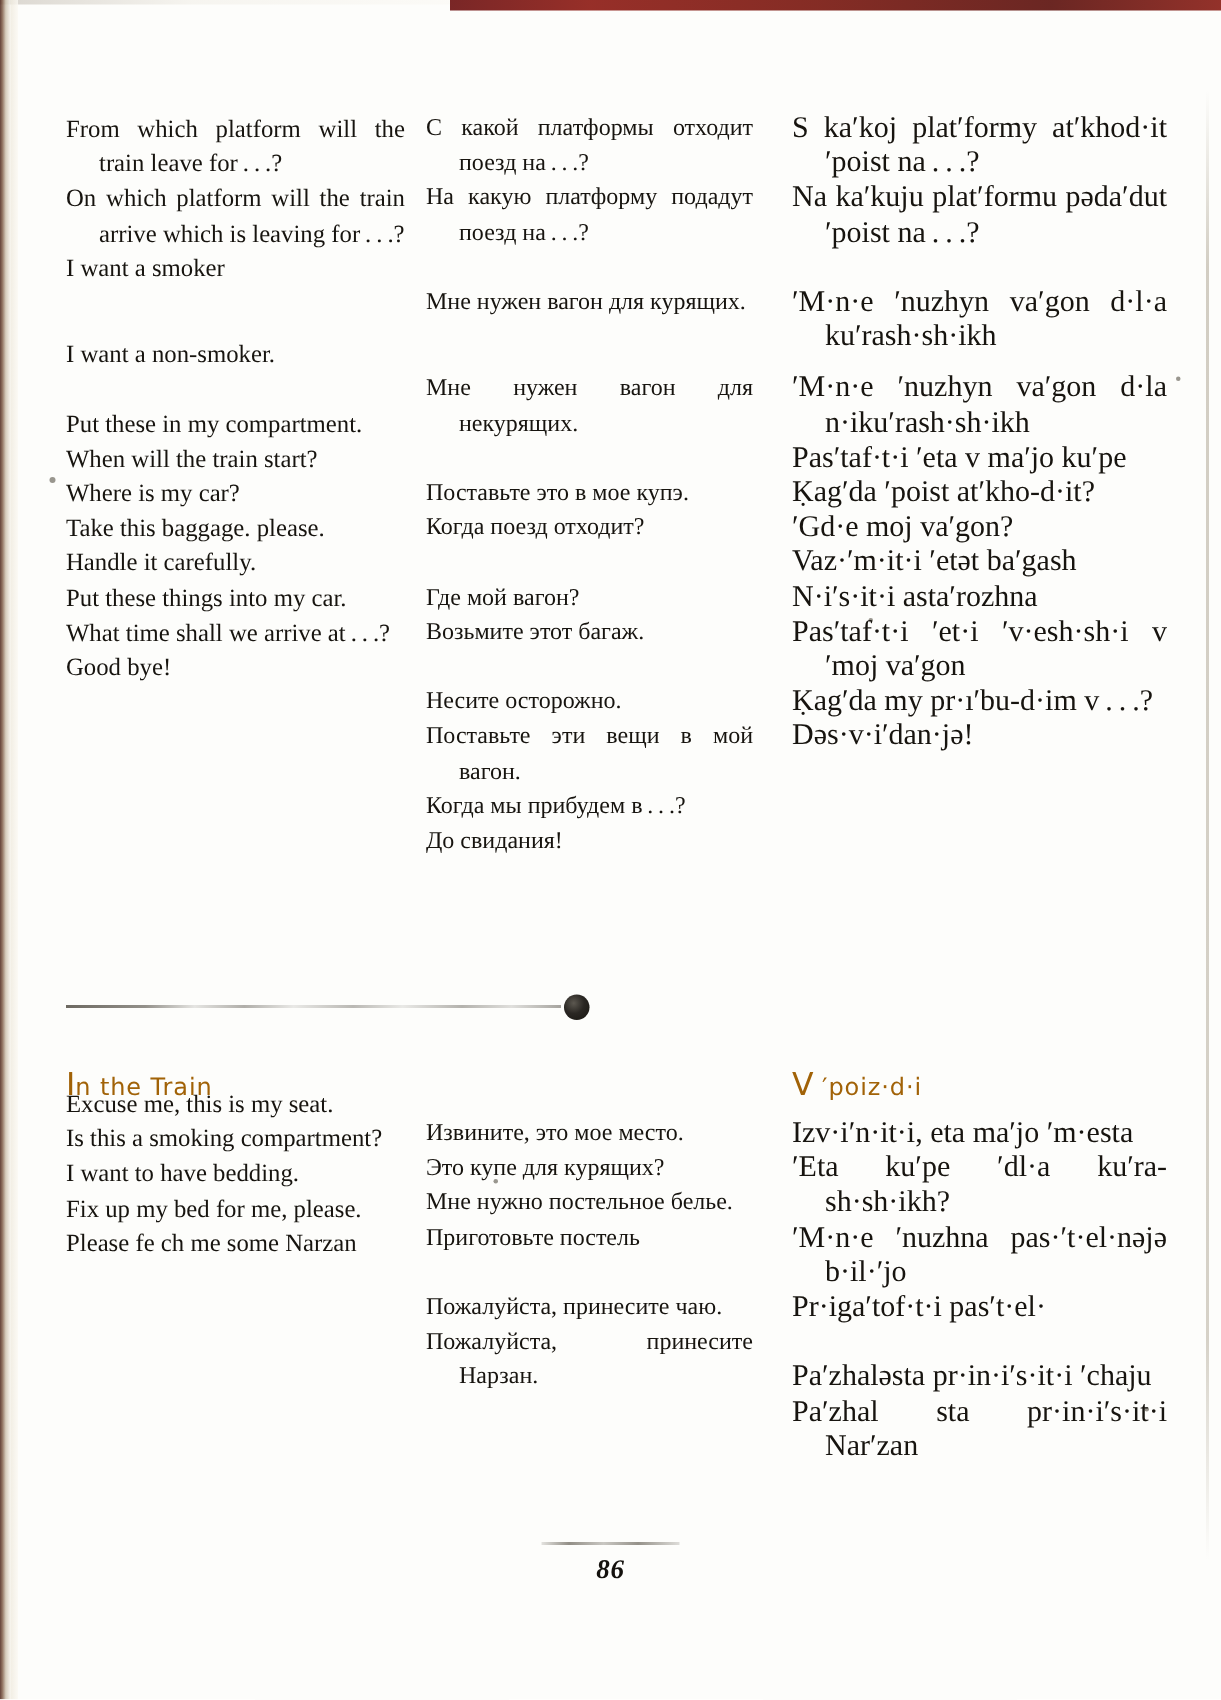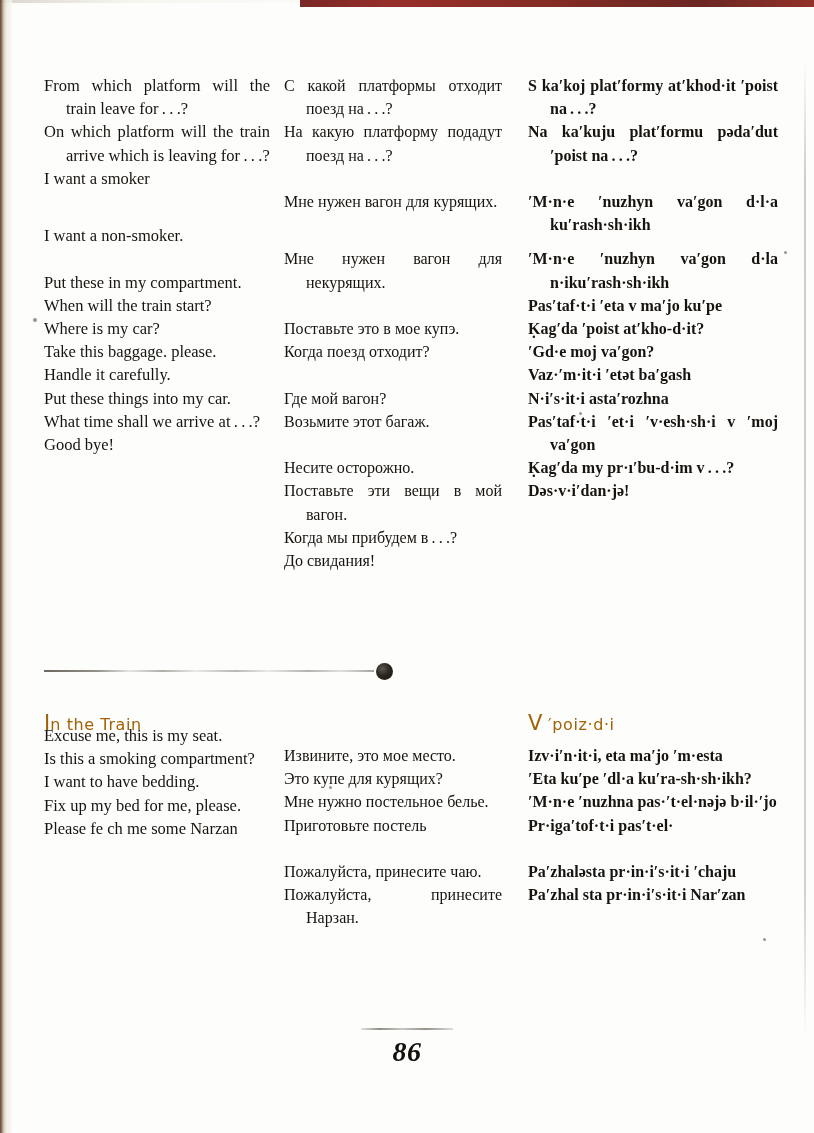--- a/index.html
+++ b/index.html
@@ -87,23 +87,22 @@
     text-align: justify;
     text-align-last: left;
     white-space: pre-wrap;
     -webkit-font-smoothing: none;
   }
   .entry.ru {
     font-size: 16px;
     line-height: 23.2px;
   }
   .entry.tr {
-    font-size: 16px;
+    font-size: 20px;
     line-height: 23.2px;
-    font-weight: bold;
   }
   .entry.just {
     text-align: justify;
   }
 
   
   .gap   { height: 23.2px; }
   .gap-h { height: 11px; }
 
   
@@ -167,21 +166,21 @@
        rgba(80,74,62,.15) 0%,
        rgba(80,74,62,.62) 20%,
        rgba(80,74,62,.30) 45%,
        rgba(80,74,62,.60) 70%,
        rgba(80,74,62,.18) 100%);
   }
   .page-number {
     font-family: "Liberation Serif", serif;
     font-weight: bold;
     font-style: italic;
-    font-size: 28px;
+    font-size: 18px;
     color: #14110d;
     letter-spacing: .5px;
   }
 </style>
 </head>
 <body>
 
 <div id="page">
 
   <div class="scan-top-band2"></div>

